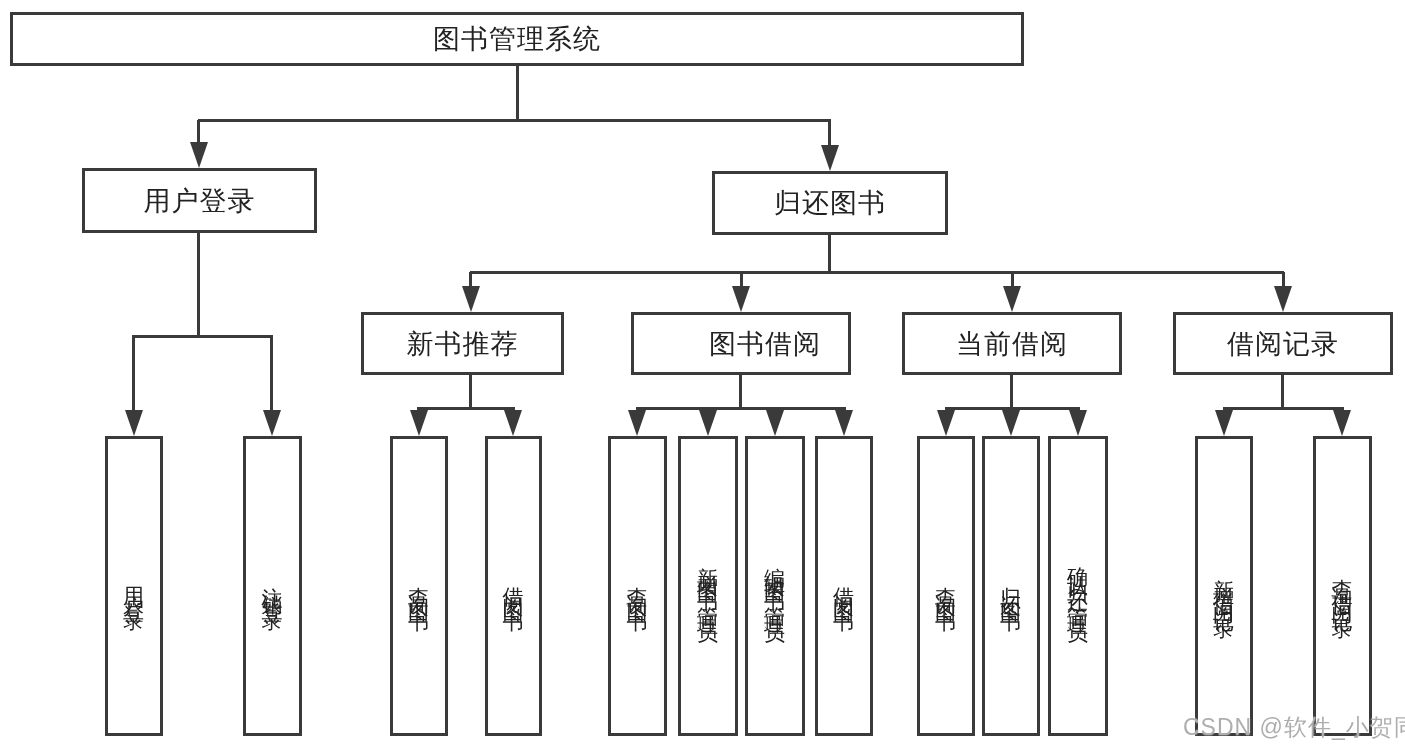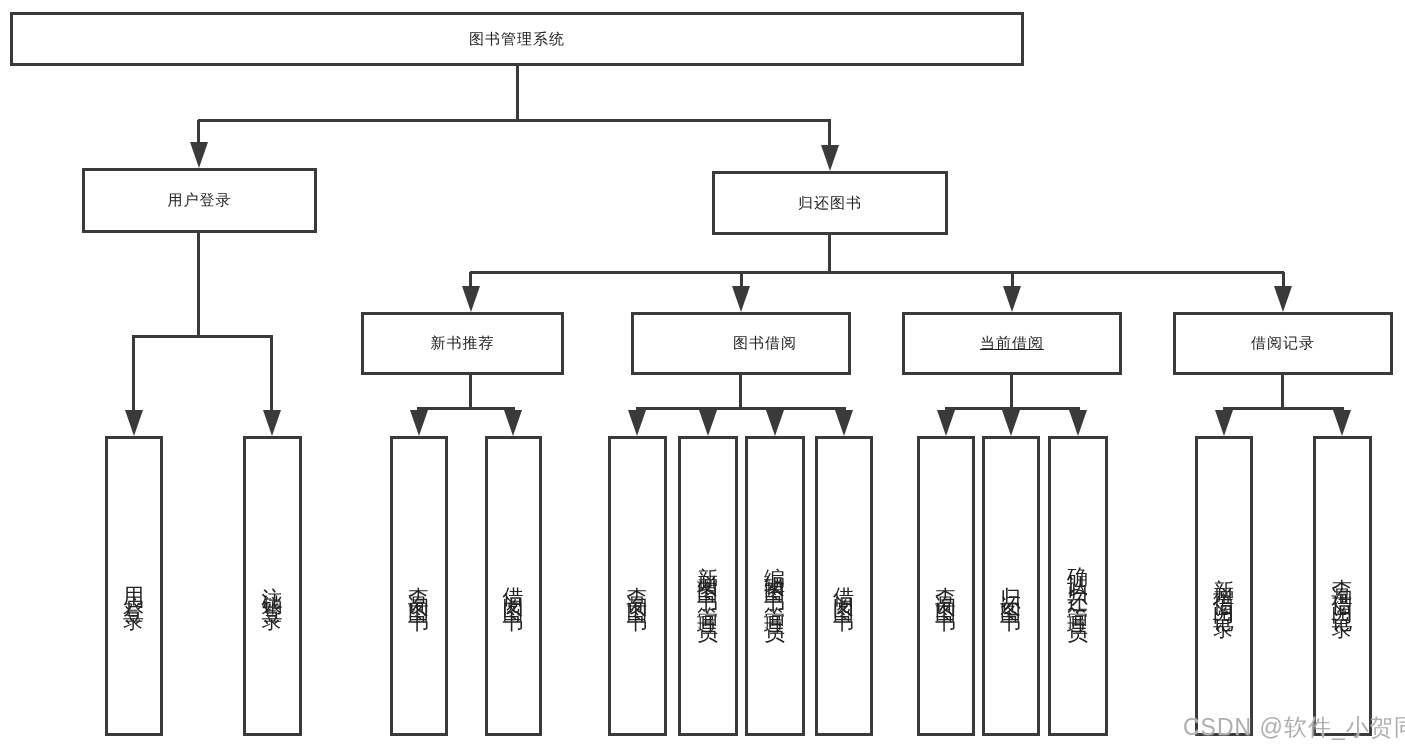--- a/index.html
+++ b/index.html
@@ -13,21 +13,21 @@
   }
   .box {
     position: absolute;
     box-sizing: border-box;
     border: 3px solid #3a3a3a;
     background: #ffffff;
     display: flex;
     align-items: center;
     justify-content: center;
     color: #222222;
-    font-size: 15px;
+    font-size: 27px;
     letter-spacing: 1px;
     z-index: 2;
   }
   .vbox {
     writing-mode: vertical-rl;
     text-orientation: mixed;
     letter-spacing: 8px;
     font-size: 21px;
     line-height: 1;
   }
@@ -84,21 +84,21 @@
   <div class="arrow" style="left:462px; top:286px;"></div>
   <div class="vl" style="left:740px; top:272px; height:18px;"></div>
   <div class="arrow" style="left:732px; top:286px;"></div>
   <div class="vl" style="left:1011px; top:272px; height:18px;"></div>
   <div class="arrow" style="left:1003px; top:286px;"></div>
   <div class="vl" style="left:1282px; top:272px; height:18px;"></div>
   <div class="arrow" style="left:1274px; top:286px;"></div>
 
   <div class="box" style="left:361px; top:312px; width:203px; height:63px;">新书推荐</div>
   <div class="box" style="left:631px; top:312px; width:220px; height:63px;padding-left:48px;">图书借阅</div>
-  <div class="box" style="left:902px; top:312px; width:220px; height:63px;text-decoration:underline;">当前借阅</div>
+  <div class="box" style="left:902px; top:312px; width:220px; height:63px;">当前借阅</div>
   <div class="box" style="left:1173px; top:312px; width:220px; height:63px;">借阅记录</div>
 
   <div class="vl" style="left:469px; top:374px; height:34px;"></div>
   <div class="hl" style="left:419px; top:407px; width:96px;"></div>
   <div class="vl" style="left:417px; top:407px; height:10px;"></div>
   <div class="arrow" style="left:410px; top:410px;"></div>
   <div class="vl" style="left:512px; top:407px; height:10px;"></div>
   <div class="arrow" style="left:504px; top:410px;"></div>
 
   <div class="vl" style="left:739px; top:374px; height:34px;"></div>

